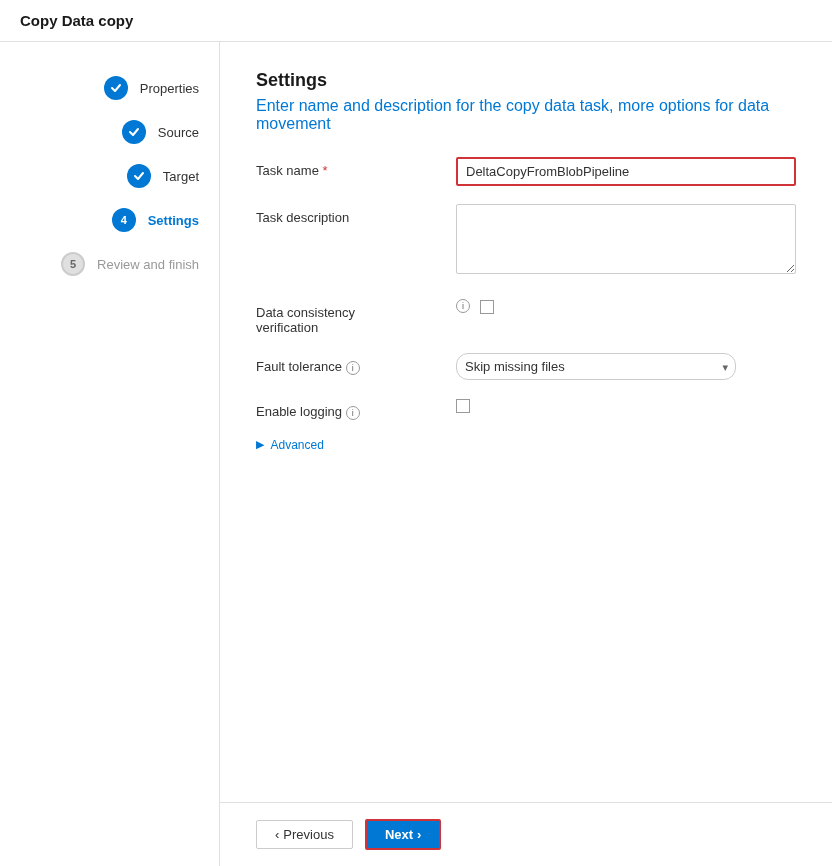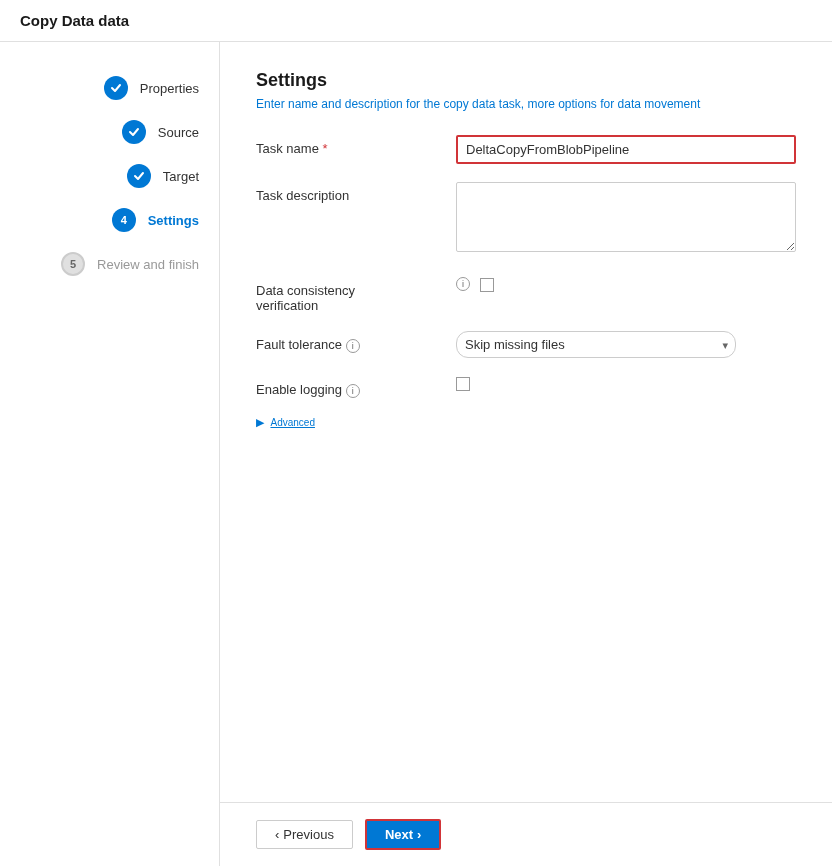--- a/index.html
+++ b/index.html
@@ -97,21 +97,21 @@
       padding: 28px 36px;
       overflow-y: auto;
     }
     .section-title {
       font-size: 18px;
       font-weight: 600;
       color: #1a1a1a;
       margin-bottom: 6px;
     }
     .section-subtitle {
-      font-size: 12px;
+      font-size: 16px;
       color: #0078d4;
       margin-bottom: 24px;
     }
     .form-row {
       display: flex;
       align-items: flex-start;
       margin-bottom: 18px;
     }
     .form-label {
       width: 200px;
@@ -217,23 +217,22 @@
       gap: 6px;
       color: #0078d4;
       cursor: pointer;
       margin-top: 8px;
     }
     .advanced-arrow {
       font-size: 11px;
       color: #0078d4;
     }
     .advanced-label {
-      font-size: 10px;
+      font-size: 12px;
       color: #0078d4;
-      text-decoration: underline;
     }
     
     .footer {
       border-top: 1px solid #e0e0e0;
       padding: 16px 36px;
       display: flex;
       align-items: center;
       gap: 12px;
       background: #fff;
     }
@@ -268,21 +267,21 @@
       display: flex;
       flex-direction: column;
       padding-top: 4px;
     }
   </style>
 </head>
 <body>
 
 <div class="app-container">
 
-  <div class="app-header">Copy Data data</div>
+  <div class="app-header">Copy Data copy</div>
 
   <div class="main-content">
 
     <div class="sidebar">
 
       <div class="step-item">
         <div class="step-circle completed">
           <svg class="check-icon" viewBox="0 0 12 12" fill="none">
             <polyline points="2,6 5,9 10,3" stroke="white" stroke-width="2" stroke-linecap="round" stroke-linejoin="round"></polyline>
           </svg>

